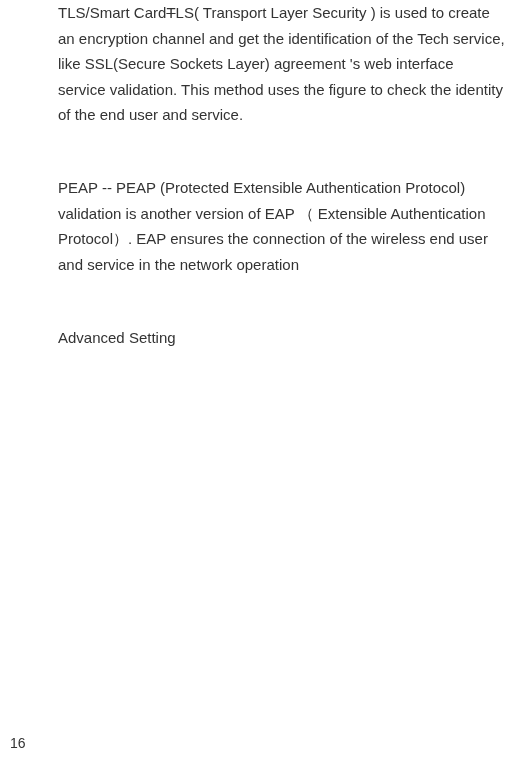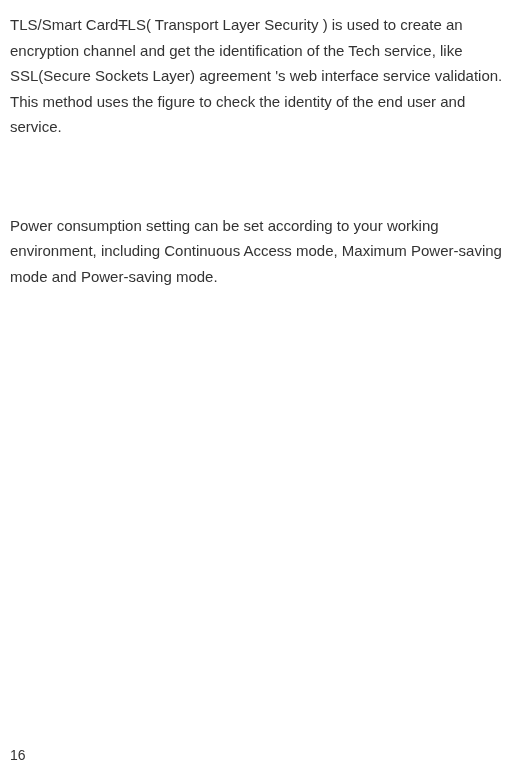--- a/index.html
+++ b/index.html
@@ -12,46 +12,48 @@
       height: 774px;
       background: #ffffff;
       font-family: Arial, Helvetica, sans-serif;
       font-size: 15px;
       color: #333333;
       line-height: 1.7;
       padding: 0 10px;
       position: relative;
     }
     .content {
-      padding-top: 12px;
+      padding-top: 0;
+      margin-left: 48px;
     }
     p {
       margin-bottom: 22px;
     }
     .page-number {
       position: absolute;
-      bottom: 6px;
+      bottom: 18px;
       left: 10px;
       font-size: 14px;
       color: #333333;
     }
     .strike-char {
       text-decoration: line-through;
     }
   </style>
 </head>
 <body>
 
 <div class="content">
   <p><span>TLS/Smart Card</span><span class="strike-char">T</span><span>LS( Transport Layer Security ) is used to create an encryption channel and get the identification of the Tech service, like SSL(Secure Sockets Layer) agreement 's web interface service validation. This method uses the figure to check the identity of the end user and service.</span></p>
 
 
   <br>
 
+  <p>PEAP  --  PEAP (Protected Extensible Authentication Protocol) validation is another version of EAP （ Extensible Authentication Protocol）. EAP ensures the connection of the wireless end user and service in the network operation</p>
 
   <br>
 
+  <p>Advanced Setting</p>
 
 
-  <p>Power consumption setting can be set according to your working environment, including Continuous Access mode, Maximum Power-saving mode and Power-saving mode.</p>
 </div>
 
 <div class="page-number">16</div>
 
 </body></html>

